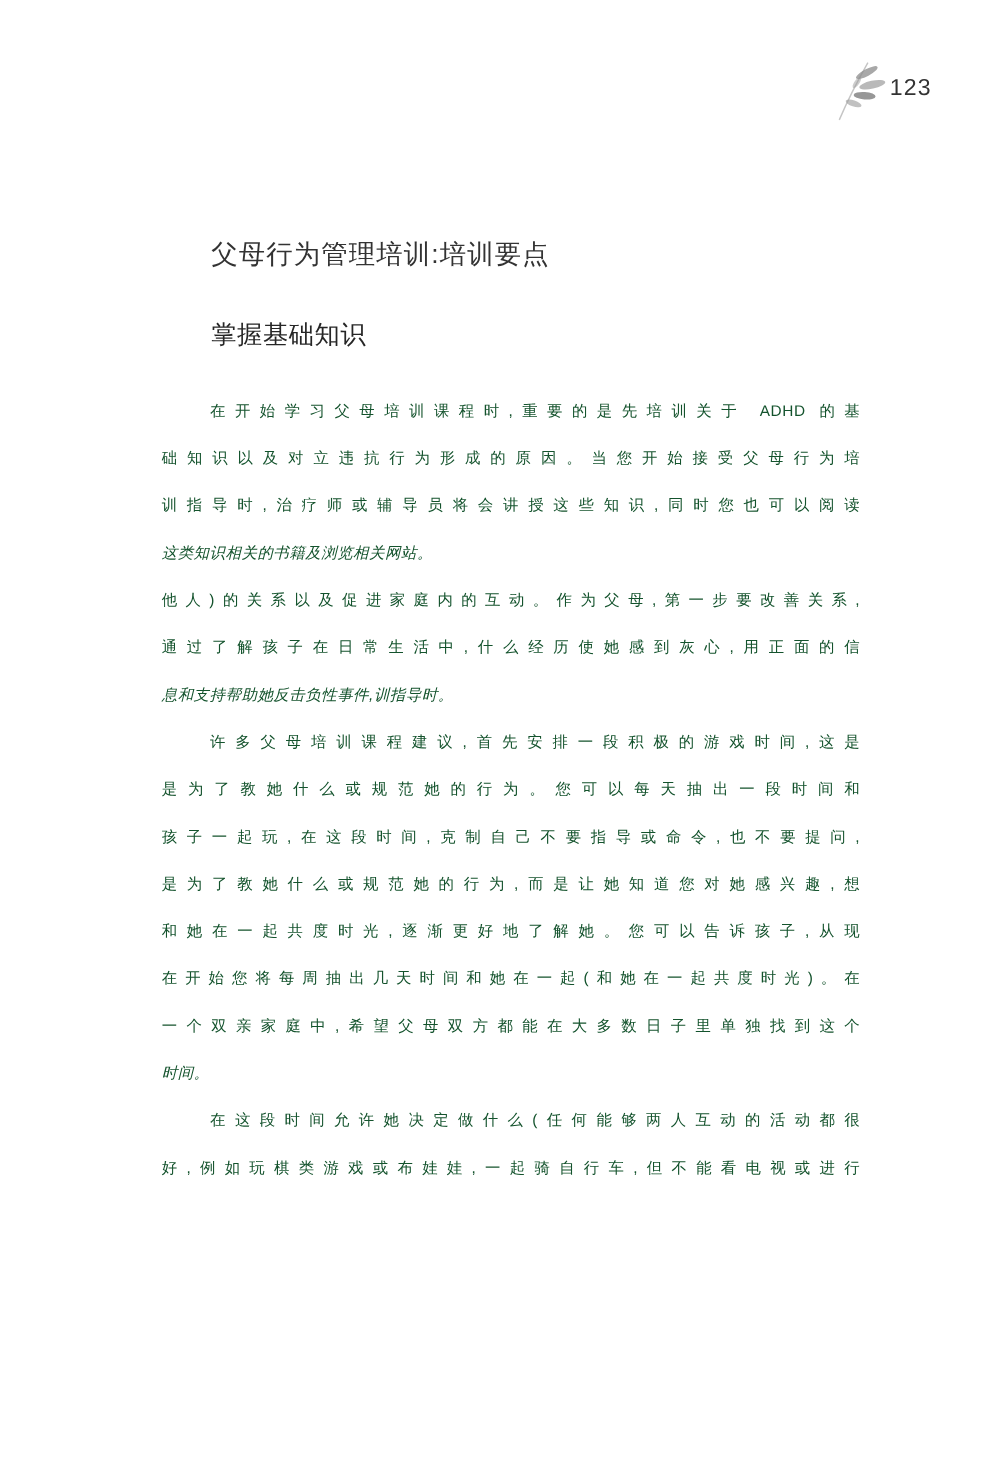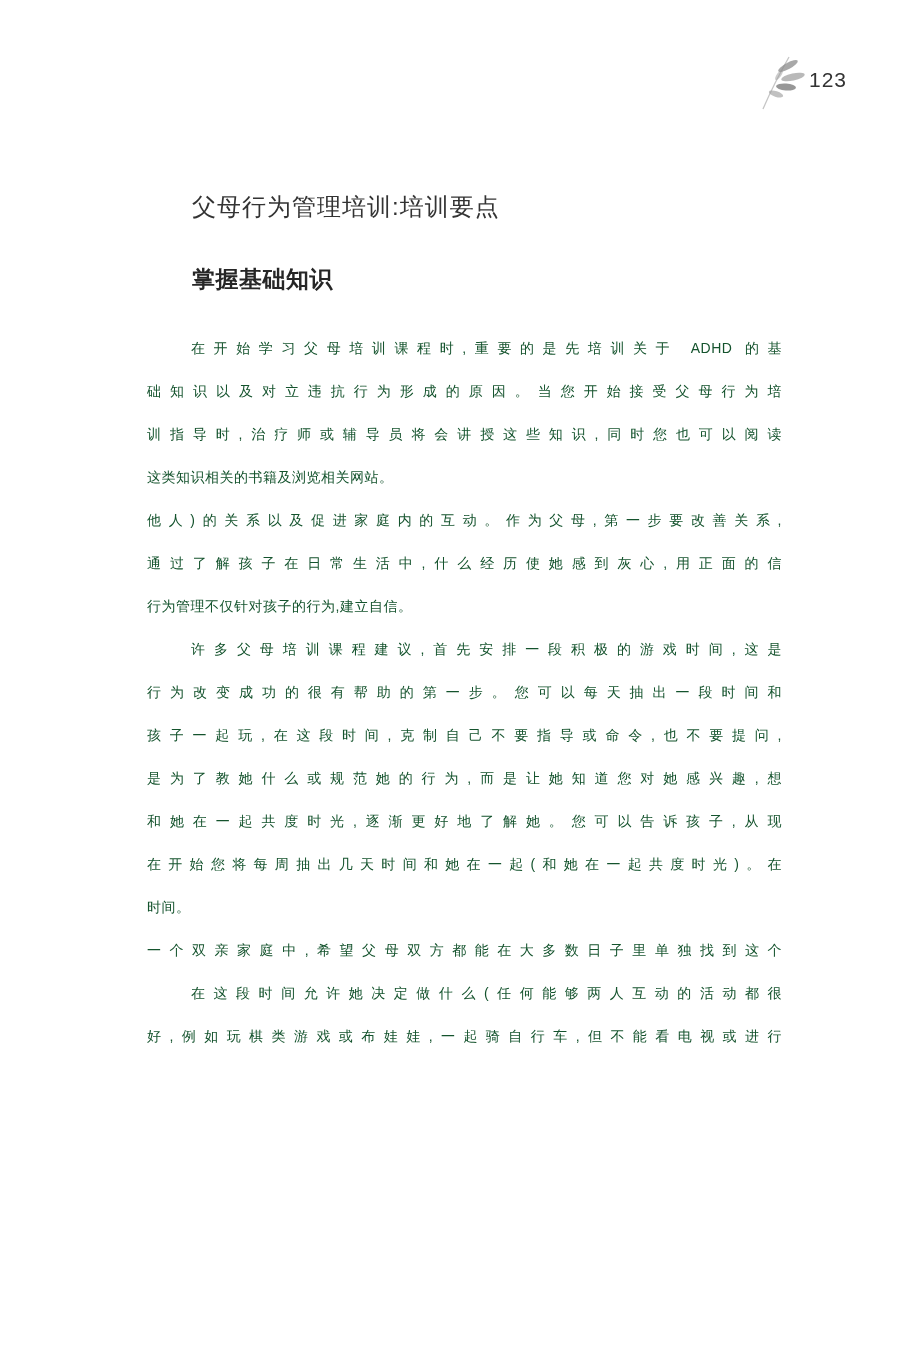--- a/index.html
+++ b/index.html
@@ -36,39 +36,39 @@
     color: #333333;
     letter-spacing: 1px;
     line-height: 64px;
     font-family: "Liberation Sans", sans-serif;
   }
 
   
   .content {
     position: absolute;
     left: 147px;
-    top: 192px;
+    top: 217px;
     width: 635px;
     color: #3a3a3a;
   }
   .doc-title {
     font-family: "Liberation Sans", sans-serif;
     font-size: 24px;
     font-weight: 500;
     color: #333333;
     letter-spacing: 1px;
     height: 30px;
     line-height: 30px;
     padding-left: 45px;
     margin: 0 0 44px 0;
   }
   .section-heading {
     font-family: "Liberation Serif", serif;
     font-size: 23px;
-    font-weight: bold;
+    font-weight: normal;
     color: #262626;
     letter-spacing: 0.5px;
     height: 28px;
     line-height: 28px;
     padding-left: 45px;
     margin: 0 0 33px 0;
   }
   .section-heading.second {
     margin-top: 20px;
   }
@@ -83,20 +83,21 @@
     color: #14532d;
     text-align: justify;
     text-align-last: justify;
     letter-spacing: 0.5px;
   }
   .ln.first {
     text-indent: 44px;
   }
   .ln.end {
     text-align-last: left;
+    font-style: italic;
   }
 </style>
 </head>
 <body>
 
 <div class="page">
 
   <div class="page-header">
     <svg class="ornament" viewBox="0 0 54 62" xmlns="http://www.w3.org/2000/svg" aria-hidden="true">
       <path d="M8 60 C14 46 21 31 34 8" stroke="#b7b7b7" stroke-width="1.3" fill="none" opacity="0.8"></path>
@@ -119,32 +120,32 @@
       <div class="ln first">在开始学习父母培训课程时,重要的是先培训关于 ADHD 的基</div>
       <div class="ln">础知识以及对立违抗行为形成的原因。当您开始接受父母行为培</div>
       <div class="ln">训指导时,治疗师或辅导员将会讲授这些知识,同时您也可以阅读</div>
       <div class="ln end">这类知识相关的书籍及浏览相关网站。</div>
     </div>
 
 
     <div class="paragraph">
       <div class="ln">他人)的关系以及促进家庭内的互动。作为父母,第一步要改善关系,</div>
       <div class="ln">通过了解孩子在日常生活中,什么经历使她感到灰心,用正面的信</div>
-      <div class="ln end">行为管理不仅针对孩子的行为,建立自信。</div>
+      <div class="ln end">息和支持帮助她反击负性事件,训指导时。</div>
     </div>
 
     <div class="paragraph">
       <div class="ln first">许多父母培训课程建议,首先安排一段积极的游戏时间,这是</div>
-      <div class="ln">行为改变成功的很有帮助的第一步。您可以每天抽出一段时间和</div>
+      <div class="ln">是为了教她什么或规范她的行为。您可以每天抽出一段时间和</div>
       <div class="ln">孩子一起玩,在这段时间,克制自己不要指导或命令,也不要提问,</div>
       <div class="ln">是为了教她什么或规范她的行为,而是让她知道您对她感兴趣,想</div>
       <div class="ln">和她在一起共度时光,逐渐更好地了解她。您可以告诉孩子,从现</div>
       <div class="ln">在开始您将每周抽出几天时间和她在一起(和她在一起共度时光)。在</div>
+      <div class="ln">一个双亲家庭中,希望父母双方都能在大多数日子里单独找到这个</div>
       <div class="ln end">时间。</div>
-      <div class="ln">一个双亲家庭中,希望父母双方都能在大多数日子里单独找到这个</div>
     </div>
 
     <div class="paragraph">
       <div class="ln first">在这段时间允许她决定做什么(任何能够两人互动的活动都很</div>
       <div class="ln">好,例如玩棋类游戏或布娃娃,一起骑自行车,但不能看电视或进行</div>
     </div>
 
   </div>
 </div>
 

